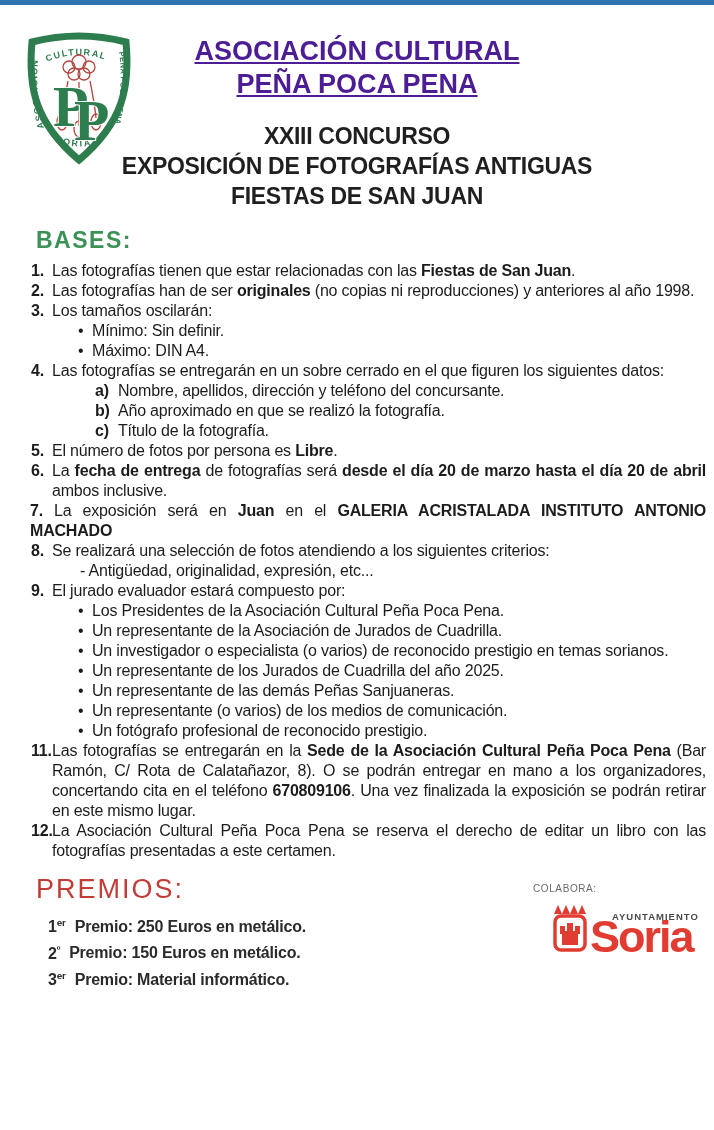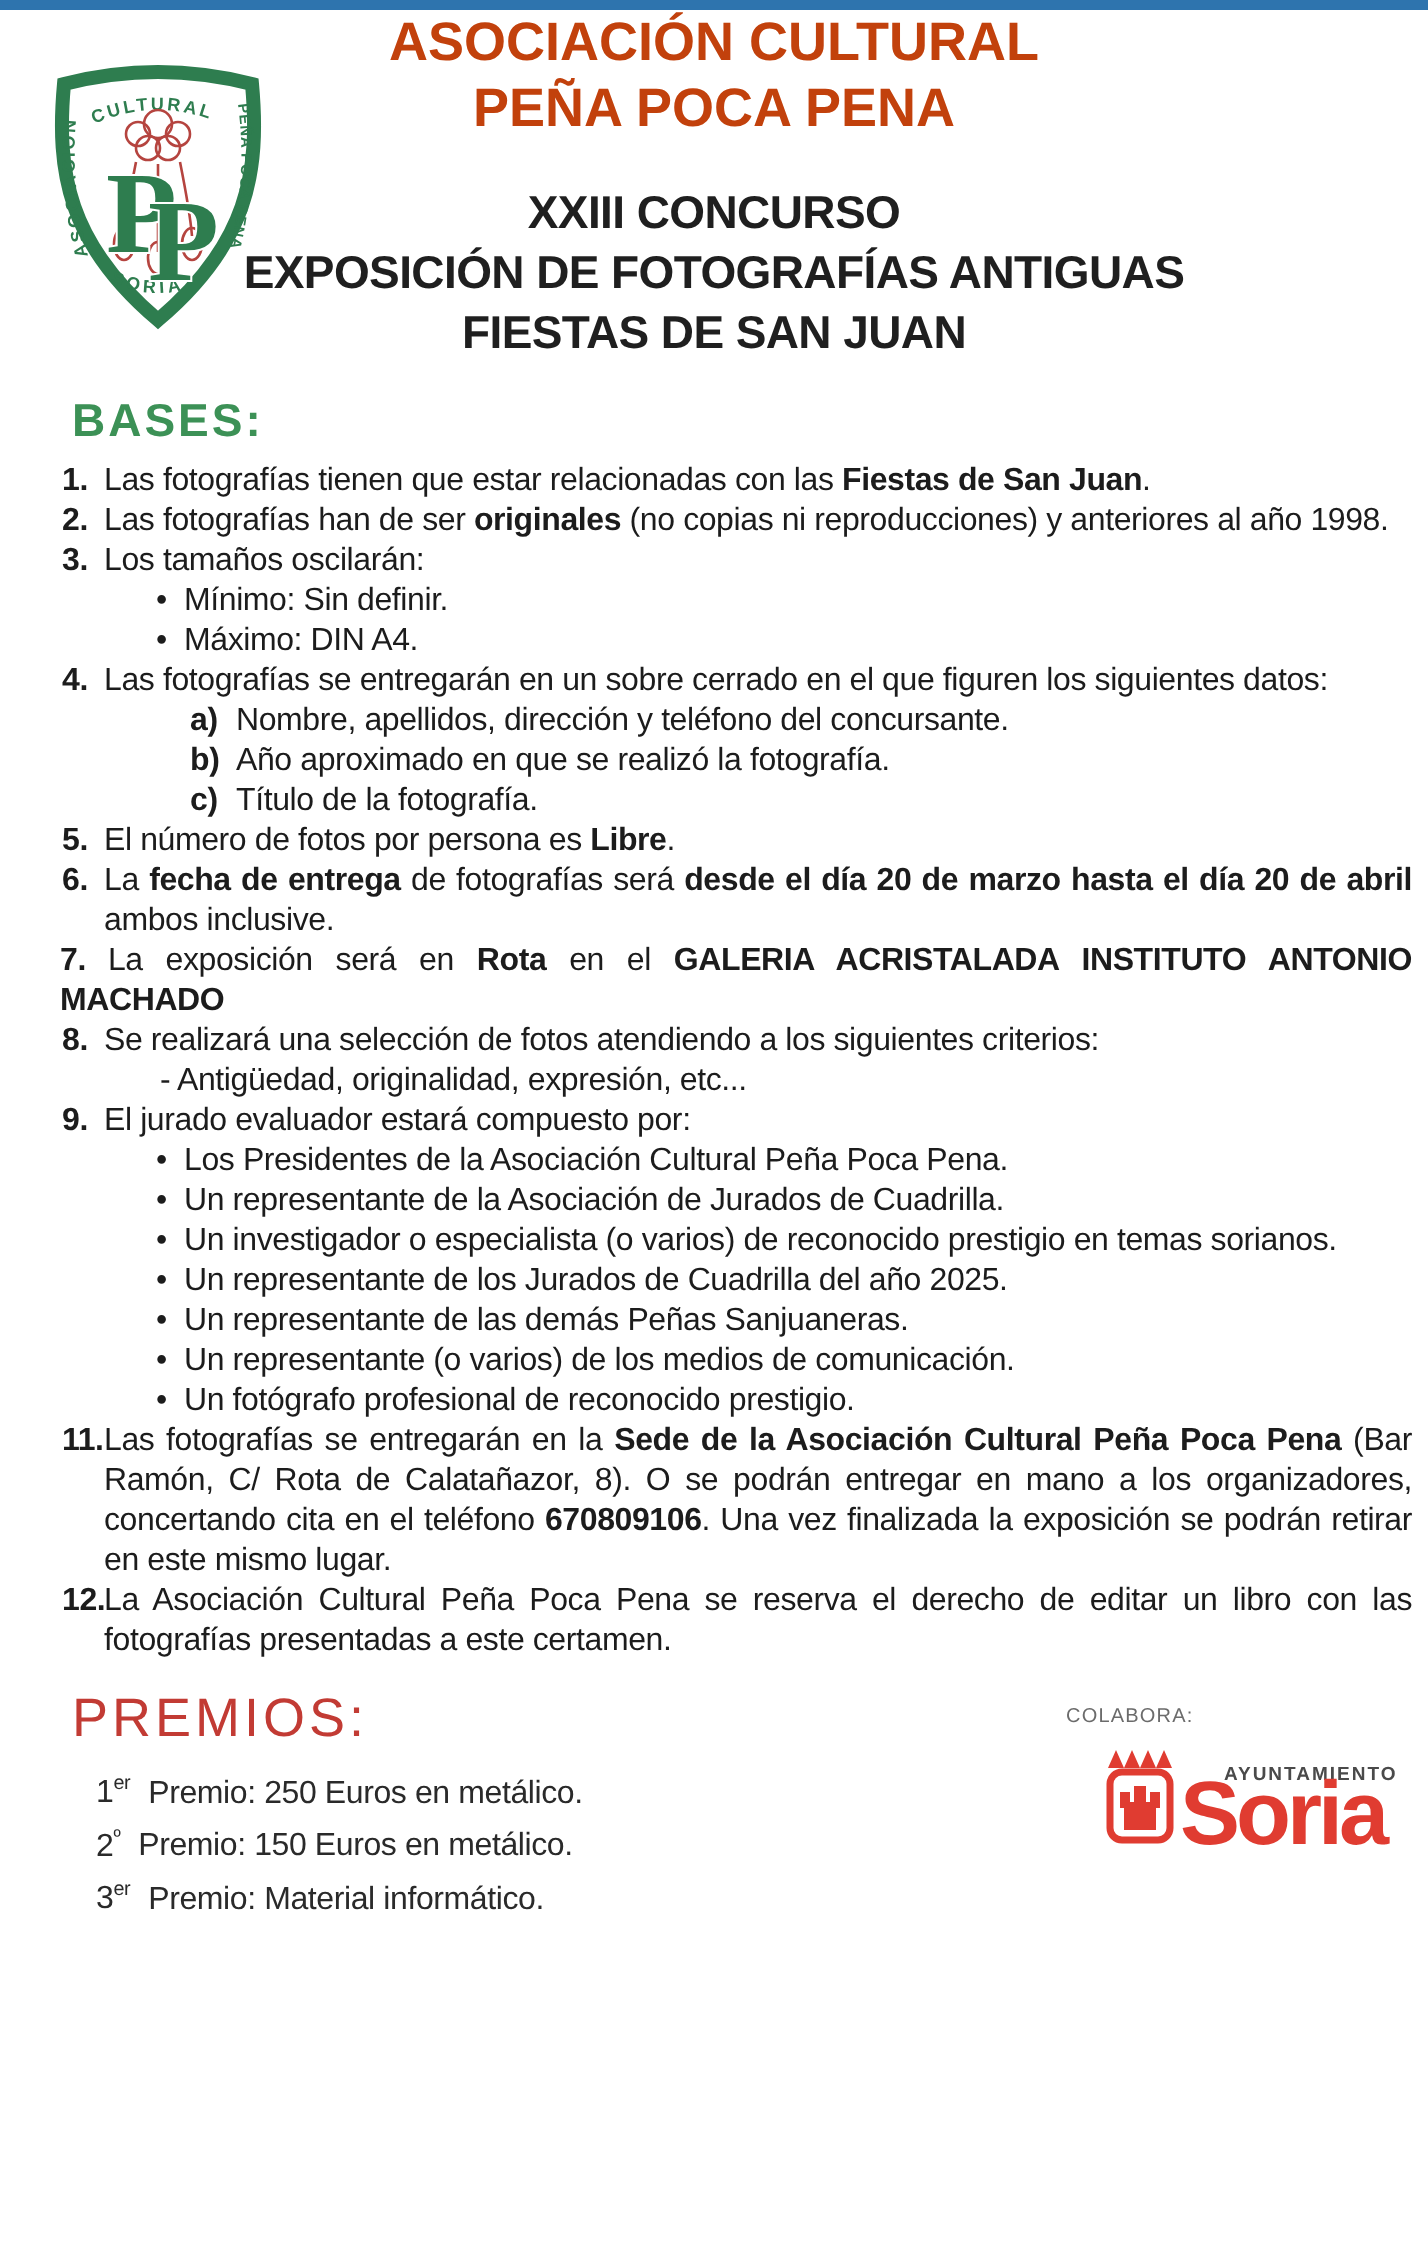--- a/index.html
+++ b/index.html
@@ -3,39 +3,39 @@
 <meta charset="utf-8">
 <style>
   html,body{margin:0;padding:0;background:#e9e9e9;}
   .page{
     width:714px;height:1130px;position:relative;background:#ffffff;
     font-family:"Liberation Sans","DejaVu Sans",sans-serif;color:#1c1c1c;
     overflow:hidden;margin:0 auto;
   }
   .topbar{height:5px;background:#2e74ae;}
   .logo-wrap{position:absolute;left:20px;top:26px;width:118px;height:140px;}
-  .org-title{text-align:center;font-weight:bold;font-size:27px;line-height:33px;color:#c2410c;}
+  .org-title{margin-top:30px;text-align:center;font-weight:bold;font-size:27px;line-height:33px;color:#4c1d95;text-decoration:underline;}
   .contest-title{margin-top:20px;text-align:center;font-weight:bold;font-size:23px;line-height:30px;color:#1f1f1f;letter-spacing:-0.3px;}
   .bases-heading{margin:13px 0 5px 36px;font-size:23px;line-height:32px;font-weight:bold;color:#3c9156;letter-spacing:1.5px;}
   .list{font-size:16px;line-height:20px;letter-spacing:-0.2px;margin-right:8px;}
   .row{position:relative;text-align:justify;}
   .row .mk{position:absolute;}
   .row.num{padding-left:52px;}
   .row.num>.mk{left:31px;font-weight:bold;}
   .row.bullet{padding-left:92px;}
   .row.bullet>.mk{left:78px;}
   .row.letter{padding-left:118px;}
   .row.letter>.mk{left:95px;font-weight:bold;}
   .row.dash{padding-left:80px;text-align:left;}
   .row.nohang{padding-left:30px;}
   .row.nohang .mki{font-weight:bold;margin-right:11px;}
   .b{font-weight:bold;}
   .footer{position:relative;margin-top:12px;height:160px;}
   .premios-heading{margin-left:36px;font-size:27px;line-height:32px;font-weight:normal;color:#c23b34;letter-spacing:2px;}
-  .premios-list{margin:7px 0 0 48px;font-size:16px;font-weight:normal;line-height:22px;color:#2a2a2a;letter-spacing:-0.2px;}
+  .premios-list{margin:7px 0 0 48px;font-size:16px;font-weight:bold;line-height:22px;color:#2a2a2a;letter-spacing:-0.2px;}
   .premio-row .ord{margin-right:9px;}
   .premio-row sup{font-size:0.62em;}
   .colabora{position:absolute;left:533px;top:10px;font-size:10px;color:#6b6b6b;letter-spacing:0.6px;}
   .soria-wrap{position:absolute;left:548px;top:28px;width:158px;height:58px;}
 </style>
 </head>
 <body>
 
 <div class="page">
   <div class="topbar"></div>
@@ -93,21 +93,21 @@
       <div class="row num"><span class="mk">2.</span><span>Las fotografías han de ser </span><span class="b">originales</span><span> (no copias ni reproducciones) y anteriores al año 1998.</span></div>
       <div class="row num"><span class="mk">3.</span><span>Los tamaños oscilarán:</span></div>
       <div class="row bullet"><span class="mk">•</span><span>Mínimo: Sin definir.</span></div>
       <div class="row bullet"><span class="mk">•</span><span>Máximo: DIN A4.</span></div>
       <div class="row num"><span class="mk">4.</span><span>Las fotografías se entregarán en un sobre cerrado en el que figuren los siguientes datos:</span></div>
       <div class="row letter"><span class="mk">a)</span><span>Nombre, apellidos, dirección y teléfono del concursante.</span></div>
       <div class="row letter"><span class="mk">b)</span><span>Año aproximado en que se realizó la fotografía.</span></div>
       <div class="row letter"><span class="mk">c)</span><span>Título de la fotografía.</span></div>
       <div class="row num"><span class="mk">5.</span><span>El número de fotos por persona es </span><span class="b">Libre</span><span>.</span></div>
       <div class="row num"><span class="mk">6.</span><span>La </span><span class="b">fecha de entrega</span><span> de fotografías será </span><span class="b">desde el día 20 de marzo hasta el día 20 de abril</span><span> ambos inclusive.</span></div>
-      <div class="row num nohang"><span class="mki">7.</span><span>La exposición será en </span><span class="b">Rota</span><span> en el </span><span class="b">GALERIA ACRISTALADA INSTITUTO ANTONIO MACHADO</span></div>
+      <div class="row num nohang"><span class="mki">7.</span><span>La exposición será en </span><span class="b">Juan</span><span> en el </span><span class="b">GALERIA ACRISTALADA INSTITUTO ANTONIO MACHADO</span></div>
       <div class="row num"><span class="mk">8.</span><span>Se realizará una selección de fotos atendiendo a los siguientes criterios:</span></div>
       <div class="row dash"><span>- Antigüedad, originalidad, expresión, etc...</span></div>
       <div class="row num"><span class="mk">9.</span><span>El jurado evaluador estará compuesto por:</span></div>
       <div class="row bullet"><span class="mk">•</span><span>Los Presidentes de la Asociación Cultural Peña Poca Pena.</span></div>
       <div class="row bullet"><span class="mk">•</span><span>Un representante de la Asociación de Jurados de Cuadrilla.</span></div>
       <div class="row bullet"><span class="mk">•</span><span>Un investigador o especialista (o varios) de reconocido prestigio en temas sorianos.</span></div>
       <div class="row bullet"><span class="mk">•</span><span>Un representante de los Jurados de Cuadrilla del año 2025.</span></div>
       <div class="row bullet"><span class="mk">•</span><span>Un representante de las demás Peñas Sanjuaneras.</span></div>
       <div class="row bullet"><span class="mk">•</span><span>Un representante (o varios) de los medios de comunicación.</span></div>
       <div class="row bullet"><span class="mk">•</span><span>Un fotógrafo profesional de reconocido prestigio.</span></div>

